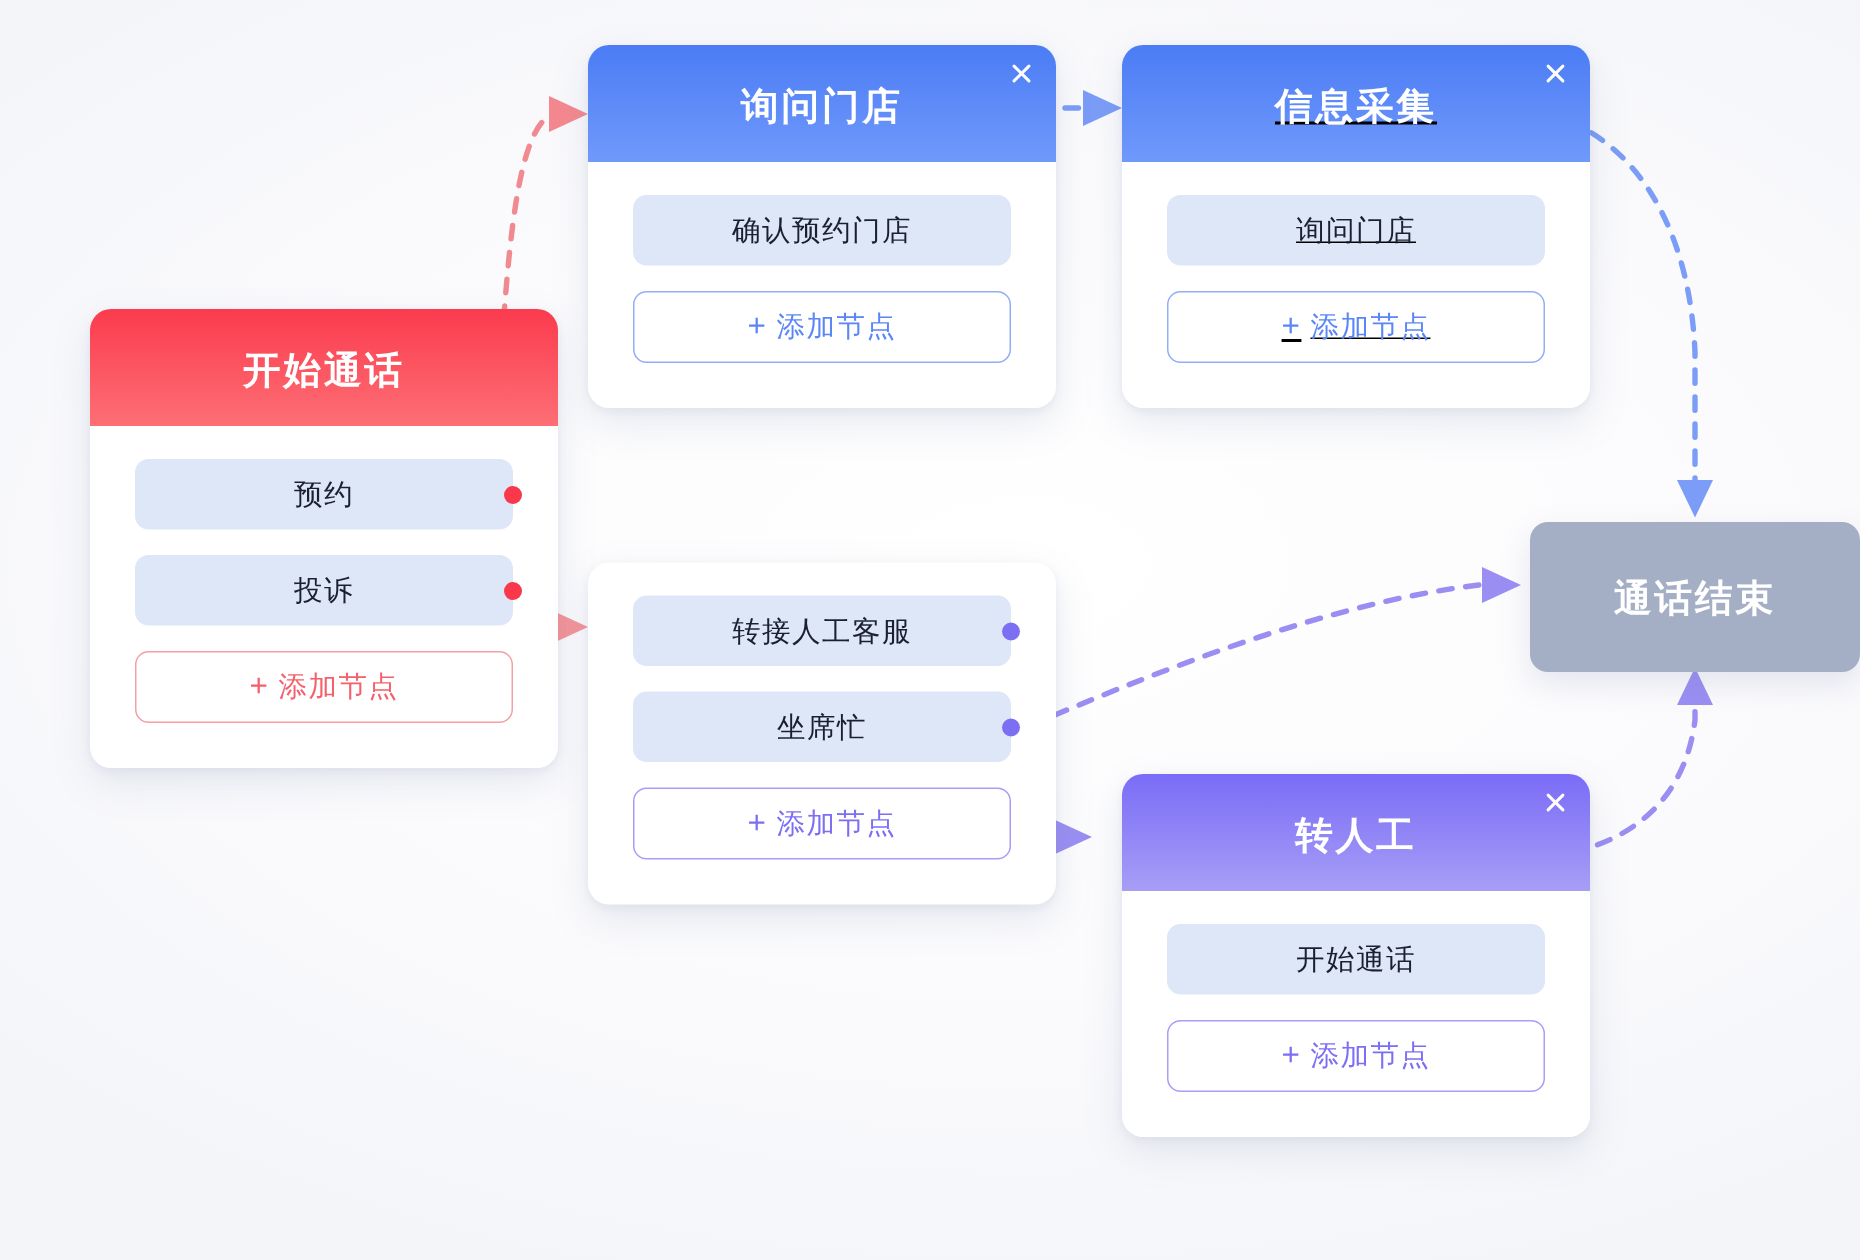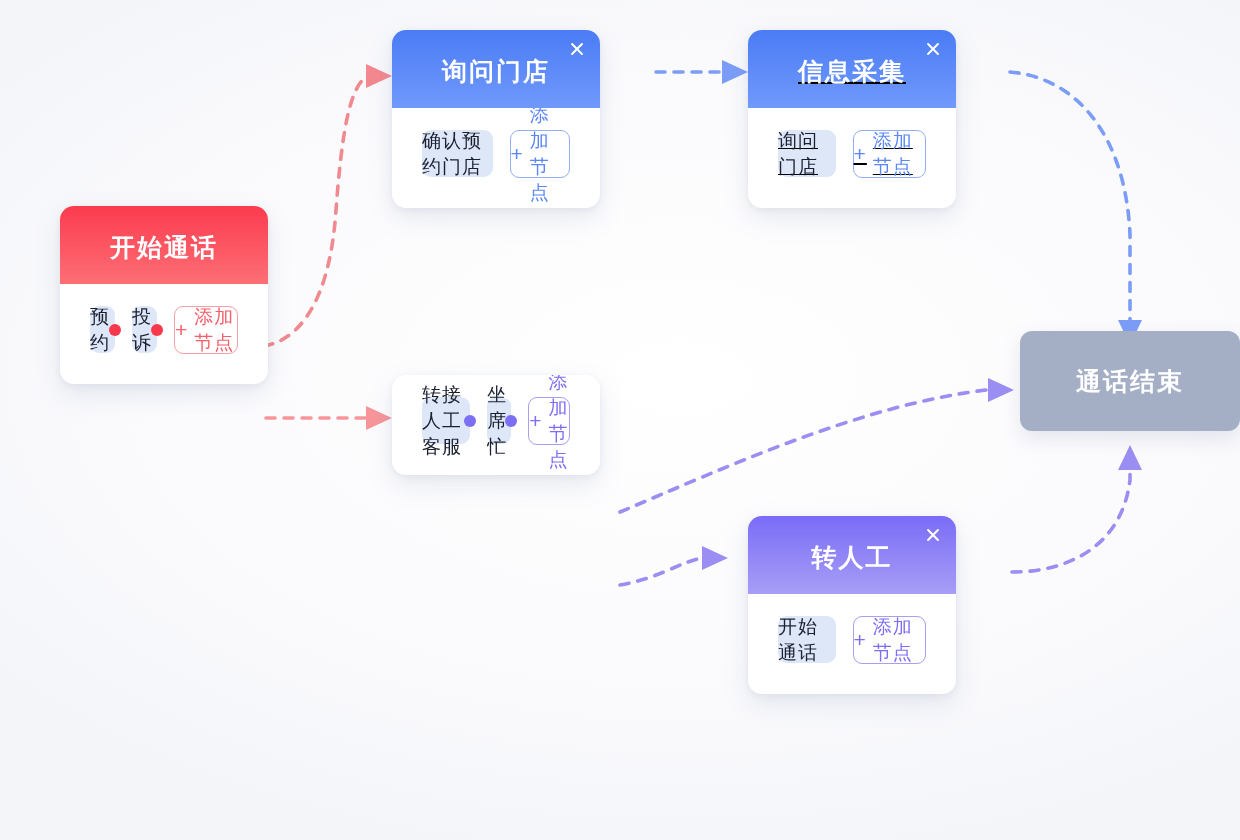--- a/index.html
+++ b/index.html
@@ -22,26 +22,27 @@
     position: absolute;
     left: 0; top: 0;
     width: 1240px;
     height: 840px;
     pointer-events: none;
   }
 
   
   .node {
     position: absolute;
-    width: 208px;
+    width: 312px;
     background: #ffffff;
     border-radius: 14px;
     box-shadow: 0 10px 26px rgba(120, 130, 170, 0.16),
                 0 2px 6px rgba(120, 130, 170, 0.10);
     overflow: hidden;
+    text-align: center;
   }
   .node-header {
     position: relative;
     height: 78px;
     display: flex;
     align-items: center;
     justify-content: center;
   }
   .node-title {
     color: #ffffff;
@@ -68,21 +69,21 @@
     height: 2px;
     background: #ffffff;
     border-radius: 1px;
   }
   .close-icon:before { transform: rotate(45deg); }
   .close-icon:after  { transform: rotate(-45deg); }
 
   .node-body {
     padding: 22px 30px 30px 30px;
     display: flex;
-    flex-direction: row;
+    flex-direction: column;
     gap: 17px;
   }
   .chip {
     position: relative;
     height: 47px;
     border-radius: 9px;
     background: #dee7f8;
     display: flex;
     align-items: center;
     justify-content: center;
@@ -150,21 +151,21 @@
     letter-spacing: 2px;
     box-shadow: 0 8px 20px rgba(120, 130, 170, 0.18);
   }
 
   
   #node-start     { left: 36px;  top: 206px; margin-left: 24px; }
   #node-inquiry   { left: 392px; top: 30px;  }
   #node-collect   { left: 748px; top: 30px; text-decoration: underline;  }
   #node-complaint { left: 392px; top: 375px; }
   #node-human     { left: 748px; top: 516px; }
-  #node-end       { left: 1020px; top: 331px; }
+  #node-end       { left: 1020px; top: 348px; }
 </style>
 </head>
 <body>
 
 <div id="canvas">
 
   <svg id="edges" width="1240" height="840" viewBox="0 0 1240 840">
 
     <g>
       <path d="M 264 346 C 300 340 330 300 336 210 C 342 130 350 85 368 76" fill="none" stroke="#f08a90" stroke-width="3.6" stroke-dasharray="9 9" stroke-linecap="round"></path>

